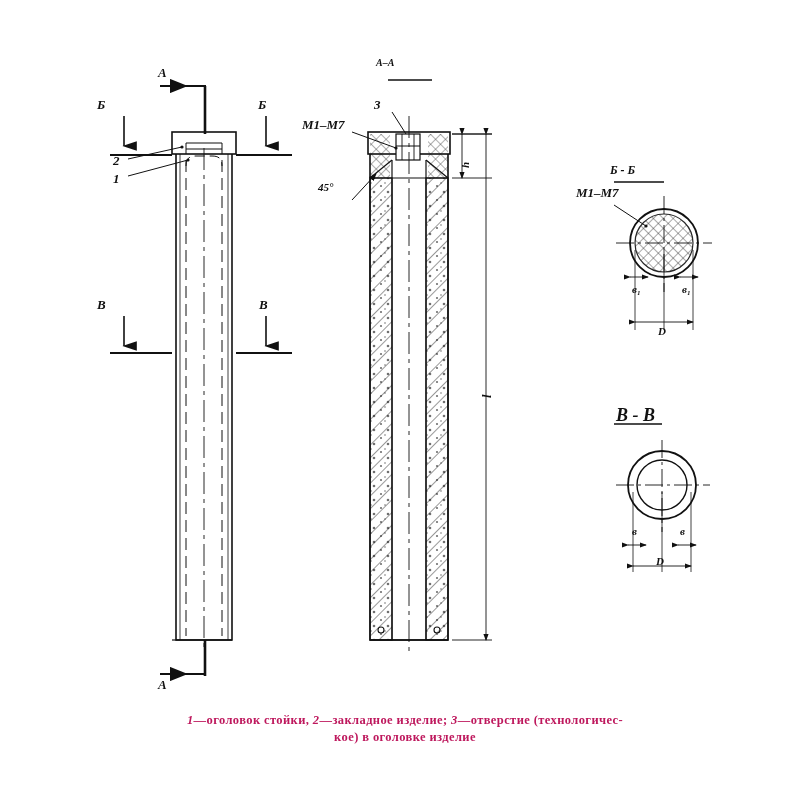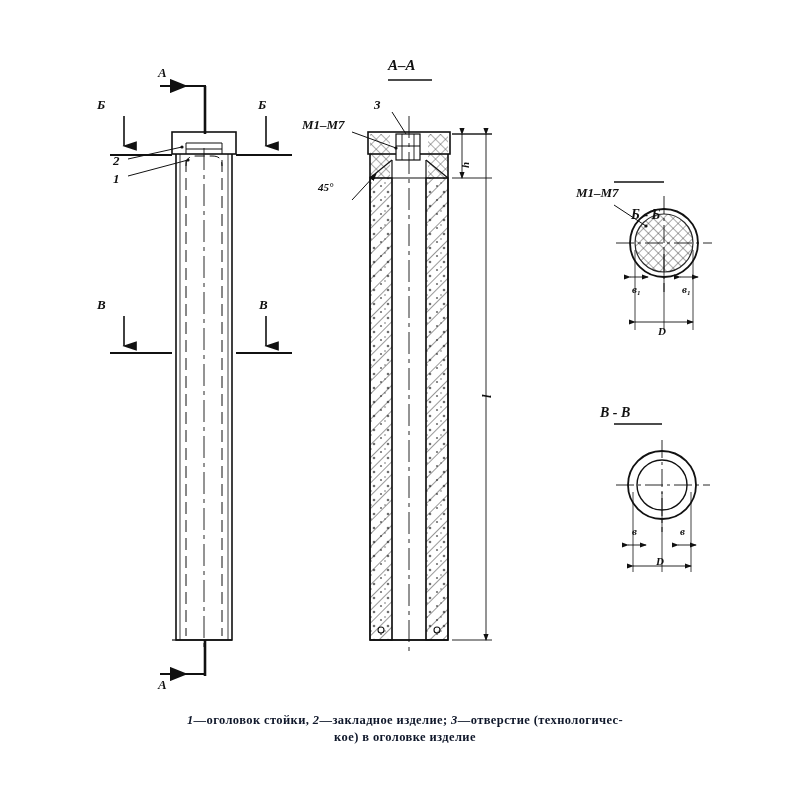--- a/index.html
+++ b/index.html
@@ -40,21 +40,21 @@
     position: absolute;
     left: 90px;
     top: 712px;
     width: 630px;
     font-family: "Liberation Serif", serif;
     font-size: 12.5px;
     font-weight: bold;
     line-height: 1.35;
     text-align: center;
     letter-spacing: 0.4px;
-    color: #0f172a;
+    color: #be185d;
   }
   #caption .num { font-style: italic; }
 </style>
 </head>
 <body>
 
 <svg id="sheet" viewBox="0 0 800 800">
   <defs>
     <pattern id="concreteHatch" width="9" height="9" patternUnits="userSpaceOnUse" patternTransform="rotate(45)">
       <line x1="0" y1="0" x2="0" y2="9" stroke="#111" stroke-width="0.9"></line>
@@ -219,34 +219,34 @@
 
 <div class="lbl" style="left:158px; top:66px;">А</div>
 <div class="lbl" style="left:97px; top:98px;">Б</div>
 <div class="lbl" style="left:258px; top:98px;">Б</div>
 <div class="lbl" style="left:113px; top:154px;">2</div>
 <div class="lbl" style="left:113px; top:172px;">1</div>
 <div class="lbl" style="left:97px; top:298px;">В</div>
 <div class="lbl" style="left:259px; top:298px;">В</div>
 <div class="lbl" style="left:158px; top:678px;">А</div>
 
-<div class="lbl" style="left:388px; top:58px; font-size:15px;">А–А</div>
+<div class="lbl" style="left:376px; top:58px; font-size:10px;">А–А</div>
 <div class="lbl" style="left:374px; top:98px;">3</div>
 <div class="lbl" style="left:302px; top:118px;">М1–М7</div>
 <div class="lbl small" style="left:318px; top:182px;text-align:right;">45°</div>
 <div class="lbl small rot" style="left:460px; top:168px;">h</div>
 <div class="lbl rot" style="left:480px; top:398px;">l</div>
 
-<div class="lbl" style="left:631px; top:164px; font-size:14px;margin-top:44px;">Б - Б</div>
+<div class="lbl" style="left:610px; top:164px; font-size:12px;">Б - Б</div>
 <div class="lbl" style="left:576px; top:186px;">М1–М7</div>
 <div class="lbl small" style="left:632px; top:284px;">в₁</div>
 <div class="lbl small" style="left:682px; top:284px;">в₁</div>
 <div class="lbl small" style="left:658px; top:326px;">D</div>
 
-<div class="lbl" style="left:600px; top:406px; font-size:14px;">В - В</div>
+<div class="lbl" style="left:616px; top:406px; font-size:18px;">В - В</div>
 <div class="lbl small" style="left:632px; top:526px;">в</div>
 <div class="lbl small" style="left:680px; top:526px;">в</div>
 <div class="lbl small" style="left:656px; top:556px;">D</div>
 
 <div id="caption">
   <span class="num">1</span><span>—оголовок стойки, </span><span class="num">2</span><span>—закладное изделие; </span><span class="num">3</span><span>—отверстие (технологичес-</span><br>
   <span>кое) в оголовке изделие</span>
 </div>
 
 </body></html>

